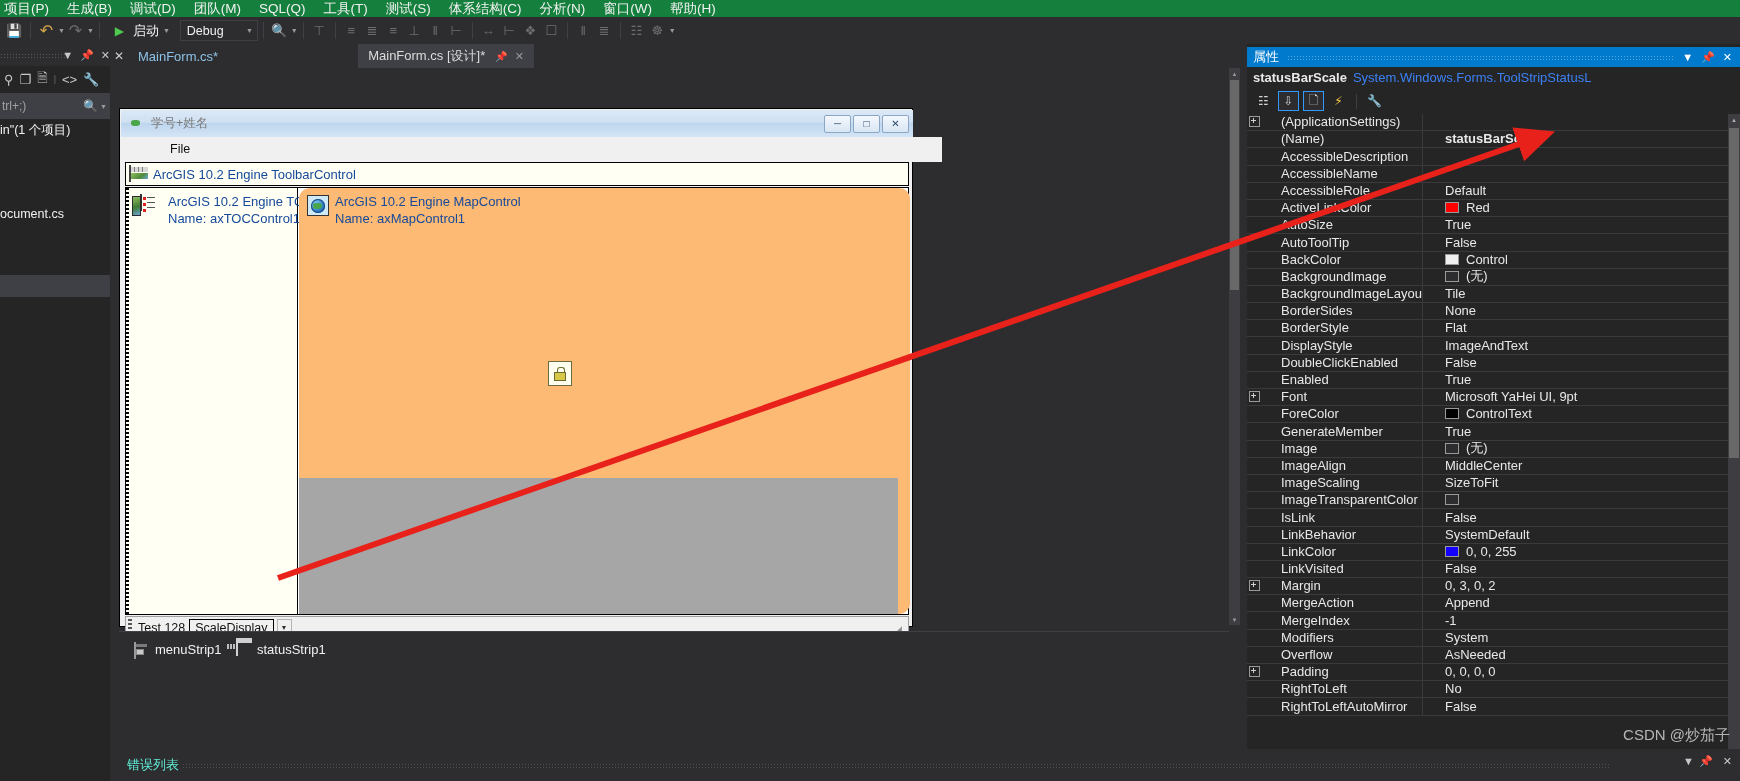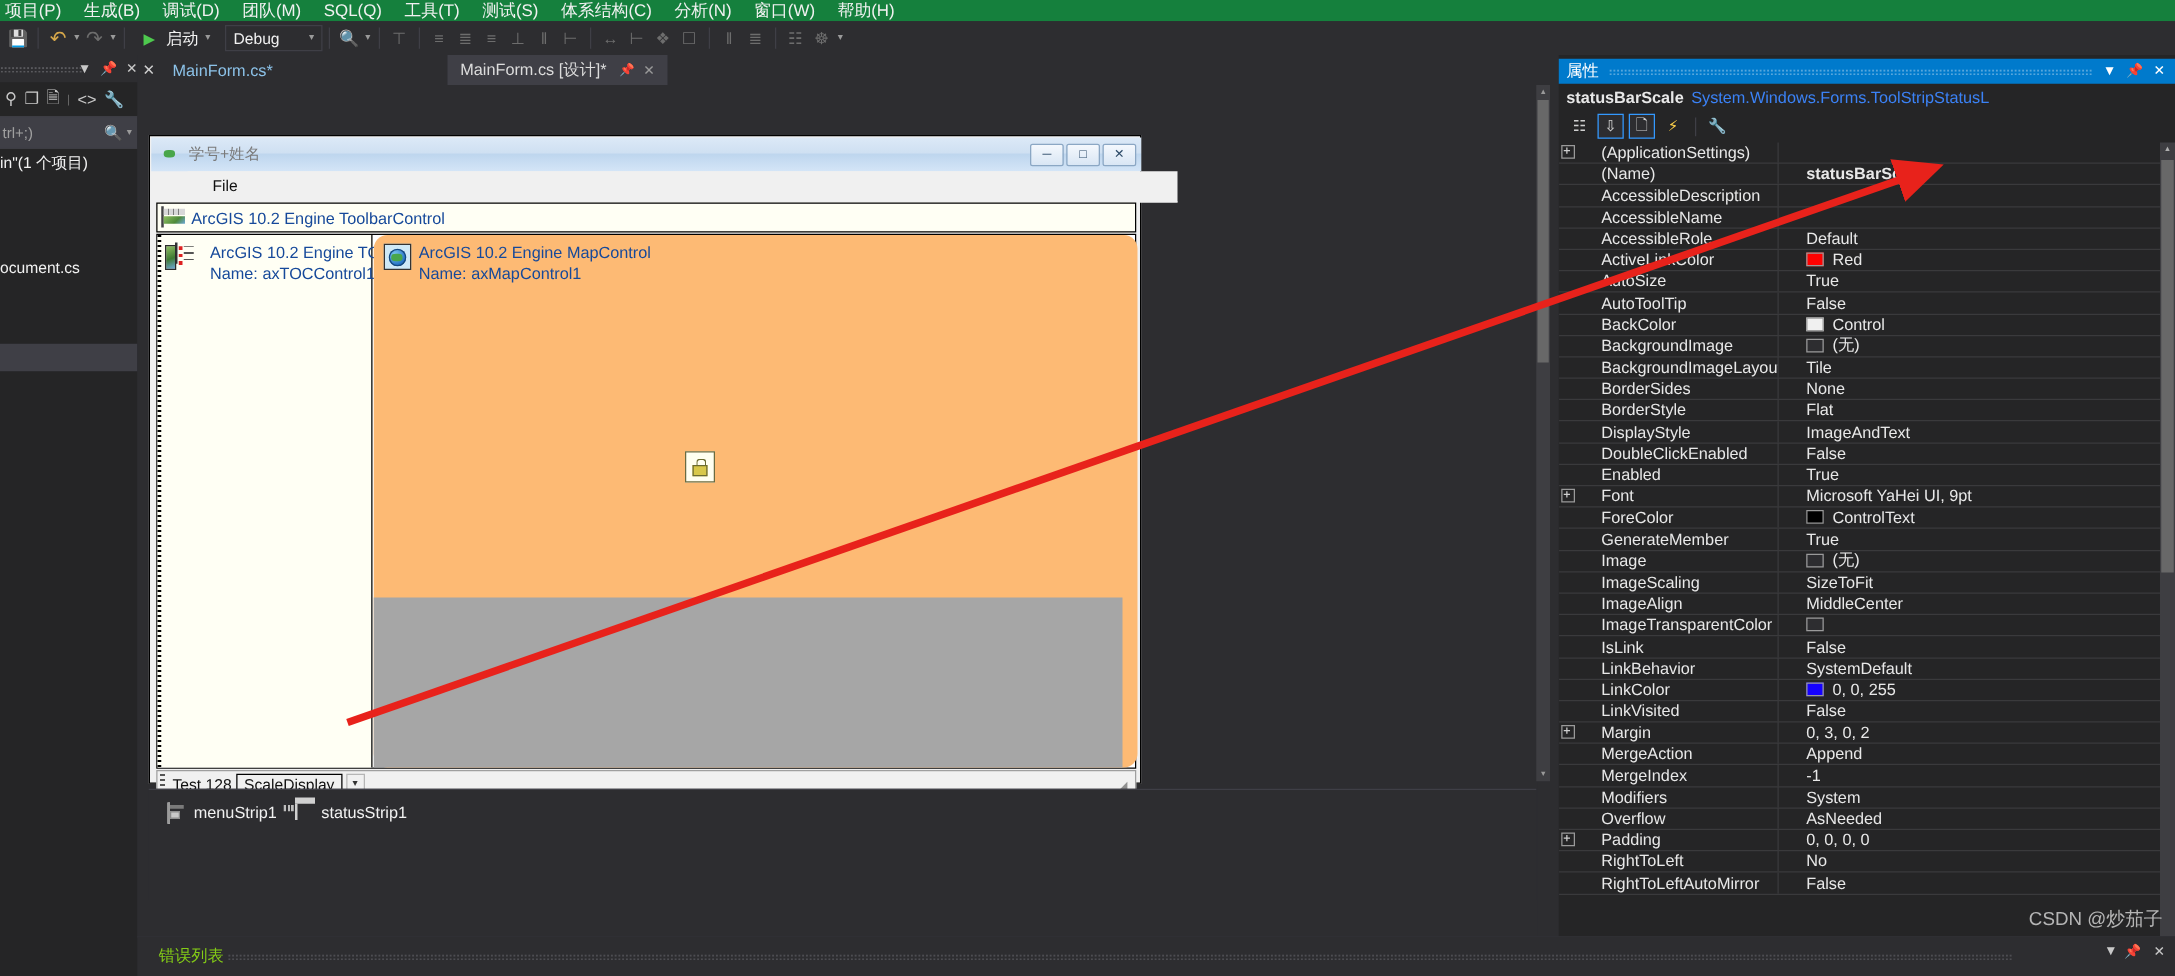--- a/index.html
+++ b/index.html
@@ -268,21 +268,21 @@
   .pgbar{
     position:absolute;right:0;top:70px;width:12px;height:635px;background:#3e3e42;
   }
   .pgbar .a{width:12px;height:12px;display:flex;align-items:center;justify-content:center;color:#b0b0b0;font-size:6px;}
   .pgbar .thumb{position:absolute;left:1px;top:14px;width:10px;height:330px;background:#686868;}
 
   
   .botbar{
     position:absolute;left:110px;top:749px;width:1630px;height:32px;background:#2d2d30;
   }
-  .botbar .t{position:absolute;left:17px;top:7px;font-size:13px;color:#84cc16;}
+  .botbar .t{position:absolute;left:17px;top:7px;font-size:13px;color:#5eead4;}
   .botbar .dots{position:absolute;left:72px;top:14px;right:130px;height:5px;
     background-image:radial-gradient(#4d4d52 0.8px,transparent 0.9px);background-size:3px 3px;}
   .botbar .ic{position:absolute;top:6px;color:#c8c8c8;font-size:11px;}
   .botleft{position:absolute;left:0;top:749px;width:110px;height:32px;background:#252526;}
   .botline{position:absolute;left:110px;top:749px;width:1630px;height:1px;background:#3f3f46;}
 
   
   .arrowsvg{position:absolute;left:0;top:0;width:1740px;height:781px;pointer-events:none;}
 
   
@@ -710,30 +710,30 @@
         <div class="prow">
           <div class="pexp"></div>
           <div class="pname">Image</div>
           <div class="pval">
             <span class="swatch" style="background: rgb(45, 45, 48);"></span>
             <span>(无)</span>
           </div>
         </div>
         <div class="prow">
           <div class="pexp"></div>
+          <div class="pname">ImageAlign</div>
+          <div class="pval">
+            <span>MiddleCenter</span>
+          </div>
+        </div>
+        <div class="prow">
+          <div class="pexp"></div>
           <div class="pname">ImageScaling</div>
           <div class="pval">
             <span>SizeToFit</span>
-          </div>
-        </div>
-        <div class="prow">
-          <div class="pexp"></div>
-          <div class="pname">ImageAlign</div>
-          <div class="pval">
-            <span>MiddleCenter</span>
           </div>
         </div>
         <div class="prow">
           <div class="pexp"></div>
           <div class="pname">ImageTransparentColor</div>
           <div class="pval">
             <span class="swatch" style="background: rgb(45, 45, 48);"></span>
             <span></span>
           </div>
         </div>

